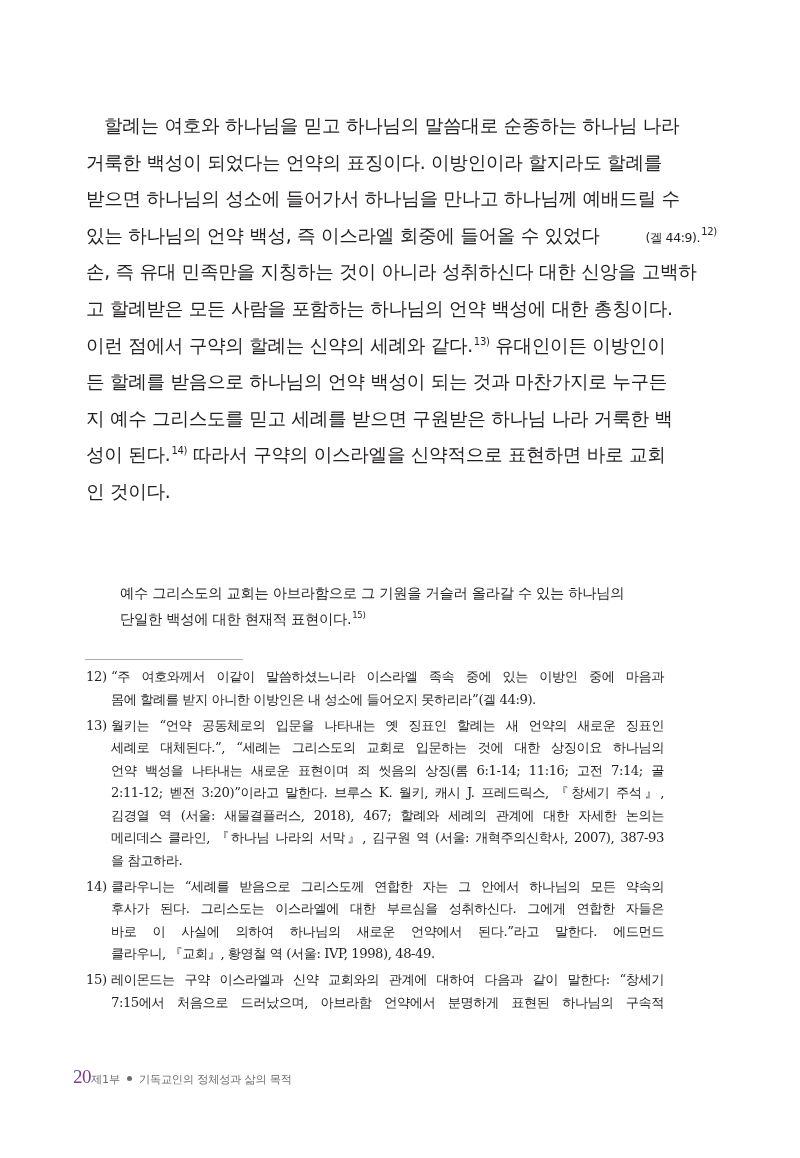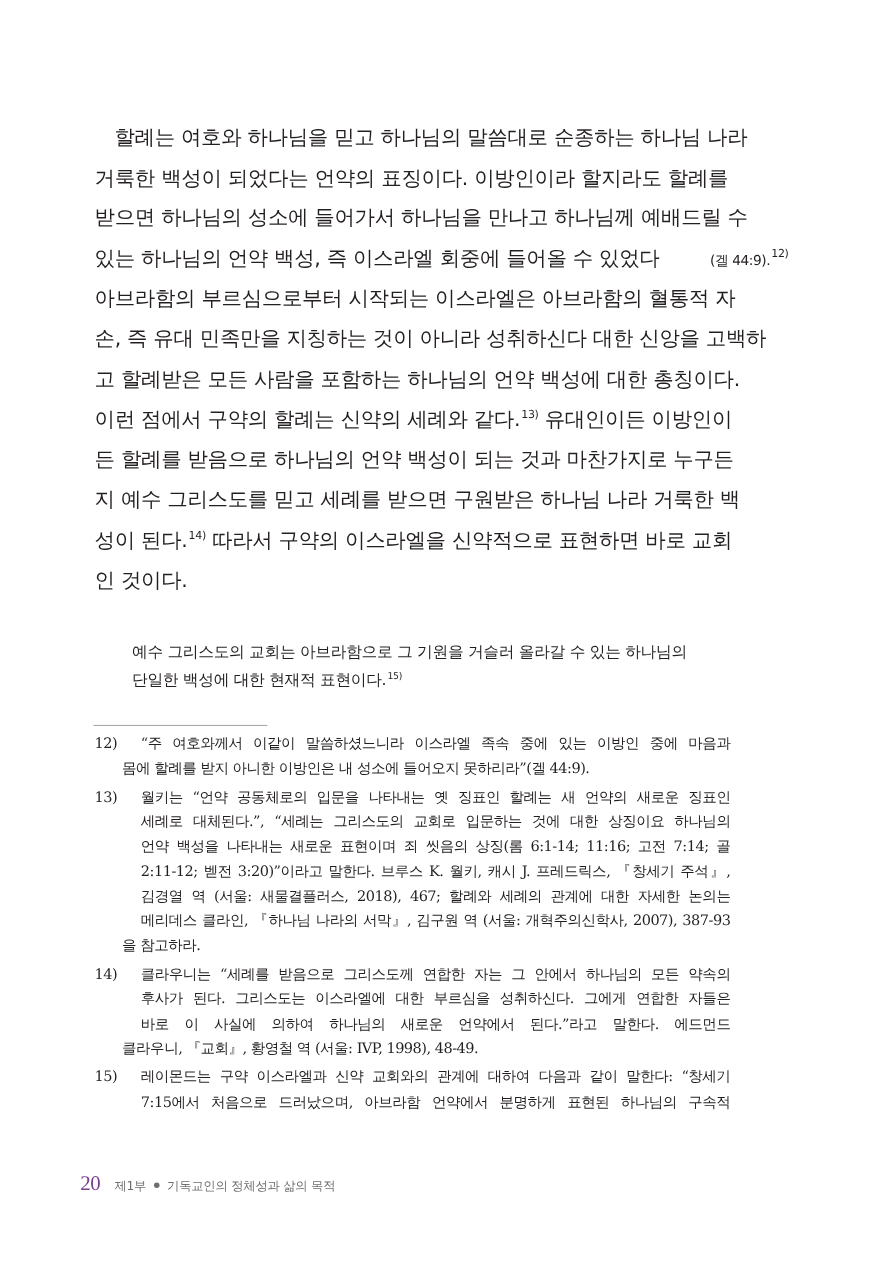--- a/index.html
+++ b/index.html
@@ -59,41 +59,40 @@
       width: 578px;
       font-family: "DejaVu Serif", "Liberation Serif", serif;
       font-size: 13.2px;
       line-height: 22.5px;
       color: #231f20;
       letter-spacing: -0.45px;
     }
     .footnote { position: relative; padding-left: 25px; margin-bottom: 3.5px; }
     .footnote .fn-num { position: absolute; left: 0; top: 0; }
     .footnote .line { display: block; white-space: nowrap; }
-    .footnote .line.justify { text-align: justify; text-align-last: justify; margin-left: 17px; }
+    .footnote .line.justify { text-align: justify; text-align-last: justify; }
 
     .footer {
       position: absolute;
       left: 73px;
       top: 1066px;
       height: 30px;
       display: flex;
       align-items: baseline;
     }
     .page-number {
       font-family: "Liberation Serif", "DejaVu Serif", serif;
       font-size: 19px;
       color: #7b3f8f;
       letter-spacing: -0.5px;
     }
     .running-head {
       font-family: "DejaVu Sans", "Liberation Sans", sans-serif;
       font-size: 11.2px;
       color: #6d6e71;
-      margin-left: 13px;
       letter-spacing: -0.2px;
     }
     .running-head .bullet {
       display: inline-block;
       width: 5px; height: 5px;
       border-radius: 50%;
       background: #6d6e71;
       margin: 0 7px;
       vertical-align: 2px;
     }
@@ -101,21 +100,20 @@
 </head>
 <body>
 
 <div class="page">
 
   <div class="body-text">
     <span class="line justify indent">할례는 여호와 하나님을 믿고 하나님의 말씀대로 순종하는 하나님 나라</span>
     <span class="line justify">거룩한 백성이 되었다는 언약의 표징이다. 이방인이라 할지라도 할례를</span>
     <span class="line justify">받으면 하나님의 성소에 들어가서 하나님을 만나고 하나님께 예배드릴 수</span>
     <span class="line"><span>있는 하나님의 언약 백성, 즉 이스라엘 회중에 들어올 수 있었다</span><span class="ref">(겔 44:9).</span><sup class="fn-sup">12)</sup></span>
-    <span class="line justify">아브라함의 부르심으로부터 시작되는 이스라엘은 아브라함의 혈통적 자</span>
     <span class="line justify">손, 즉 유대 민족만을 지칭하는 것이 아니라 성취하신다 대한 신앙을 고백하</span>
     <span class="line justify">고 할례받은 모든 사람을 포함하는 하나님의 언약 백성에 대한 총칭이다.</span>
     <span class="line"><span>이런 점에서 구약의 할례는 신약의 세례와 같다.</span><sup class="fn-sup">13)</sup><span> 유대인이든 이방인이</span></span>
     <span class="line justify">든 할례를 받음으로 하나님의 언약 백성이 되는 것과 마찬가지로 누구든</span>
     <span class="line justify">지 예수 그리스도를 믿고 세례를 받으면 구원받은 하나님 나라 거룩한 백</span>
     <span class="line"><span>성이 된다.</span><sup class="fn-sup">14)</sup><span> 따라서 구약의 이스라엘을 신약적으로 표현하면 바로 교회</span></span>
     <span class="line">인 것이다.</span>
   </div>
 
   <div class="quote">

